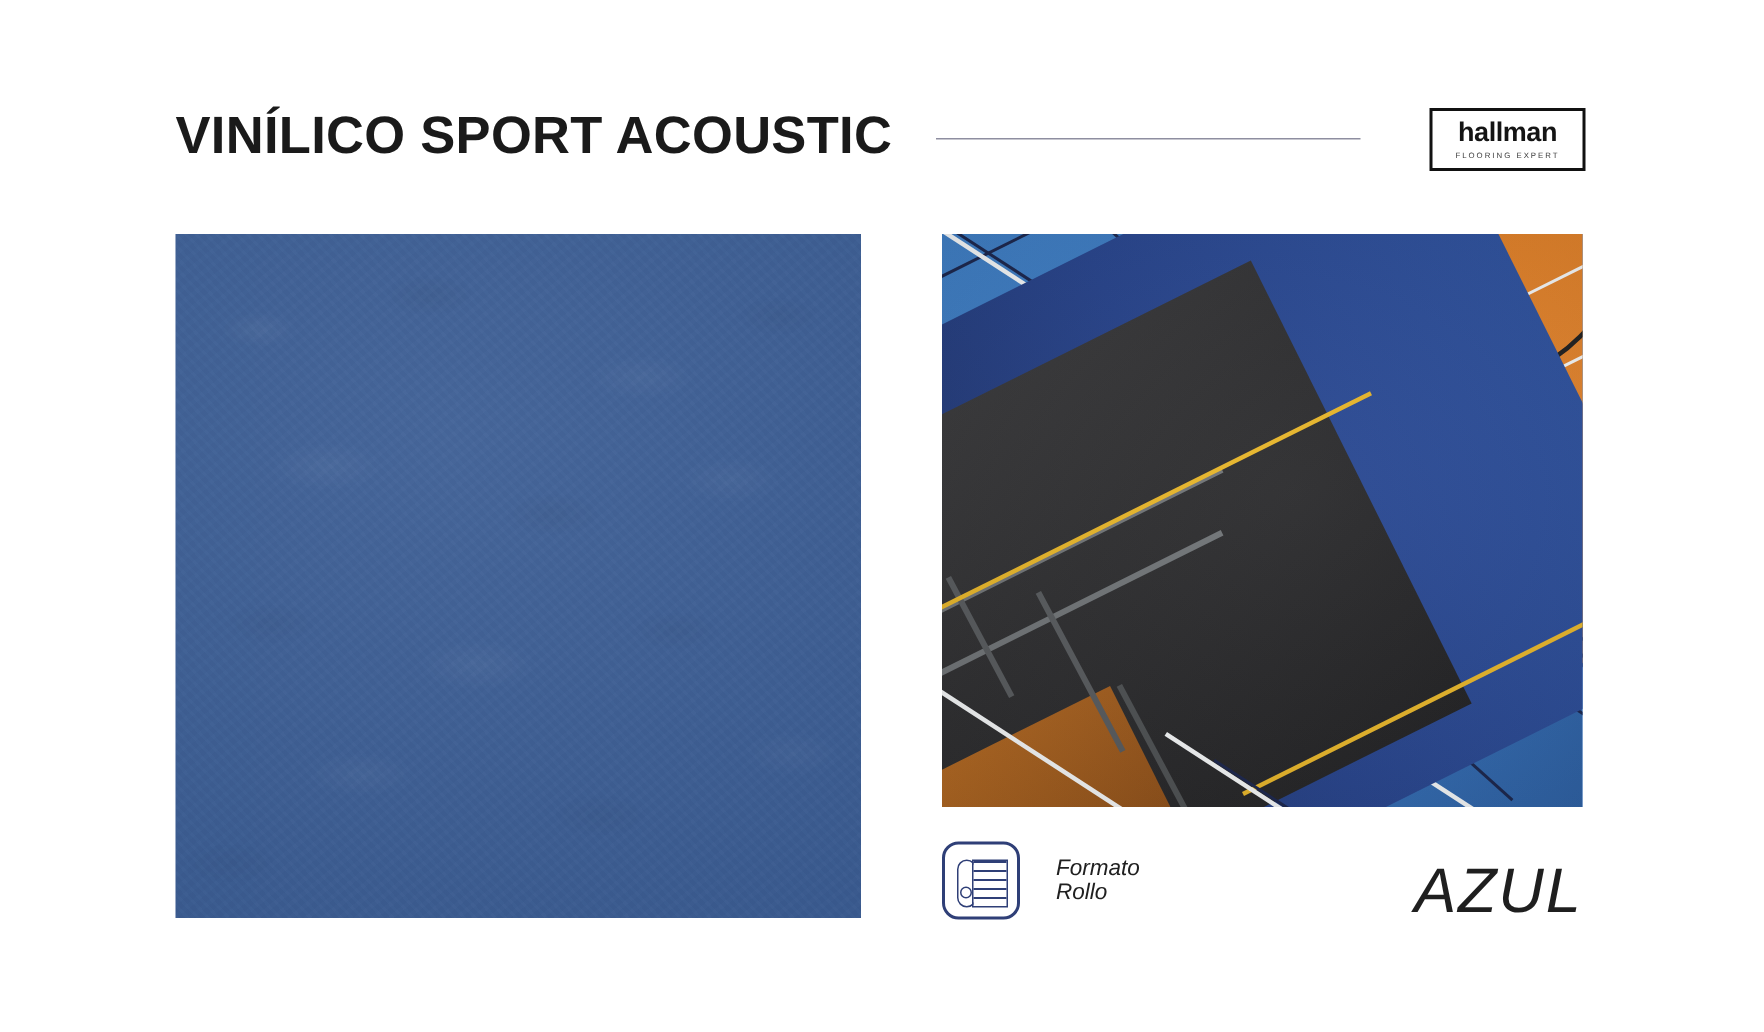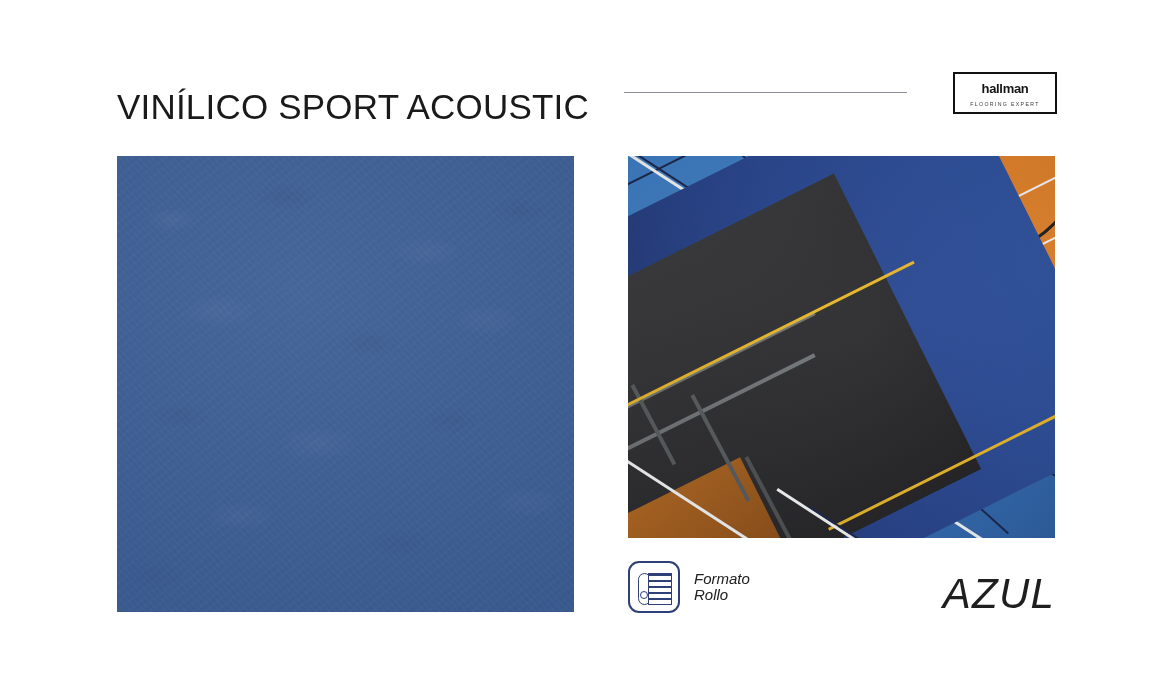--- a/index.html
+++ b/index.html
@@ -20,26 +20,25 @@
     inset: 0;
     background: #ffffff;
   }
 
   
   .page-title {
     position: absolute;
     left: 117px;
     top: 70px;
     font-size: 35px;
-    font-weight: 400;
+    font-weight: 700;
     letter-spacing: 0.2px;
     color: #1a1a1a;
     white-space: nowrap;
     line-height: 42px;
-    margin-top: 16px;
   }
 
   .header-rule {
     position: absolute;
     left: 624px;
     top: 92px;
     width: 283px;
     height: 1px;
     background: #8e8ea0;
   }
@@ -52,21 +51,21 @@
     height: 42px;
     border: 2px solid #111111;
     background: #ffffff;
     display: flex;
     flex-direction: column;
     align-items: center;
     justify-content: center;
     box-sizing: border-box;
   }
   .brand-name {
-    font-size: 13px;
+    font-size: 18px;
     font-weight: 700;
     color: #141414;
     line-height: 19px;
     letter-spacing: -0.3px;
   }
   .brand-tagline {
     font-size: 5.2px;
     letter-spacing: 1.35px;
     color: #3a3a3a;
     margin-top: 3px;
@@ -206,21 +205,21 @@
     background: radial-gradient(ellipse 130% 120% at 55% 45%, rgba(255,255,255,0.06), rgba(0,0,0,0.16) 100%);
   }
 
   
   .format-group {
     position: absolute;
     left: 628px;
     top: 561px;
     display: flex;
     align-items: center;
-    gap: 14px;
+    gap: 24px;
   }
   .format-icon {
     width: 52px;
     height: 52px;
     border: 2px solid #2f3f77;
     border-radius: 11px;
     position: relative;
     box-sizing: border-box;
     background: #ffffff;
     flex: none;

